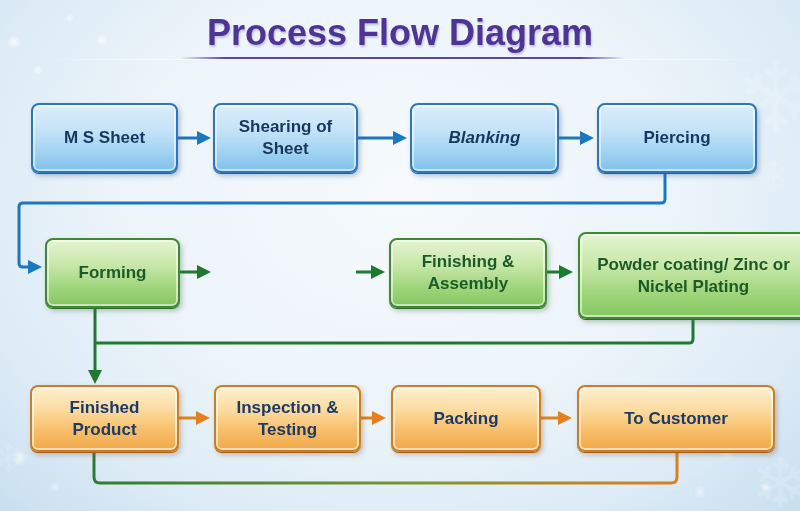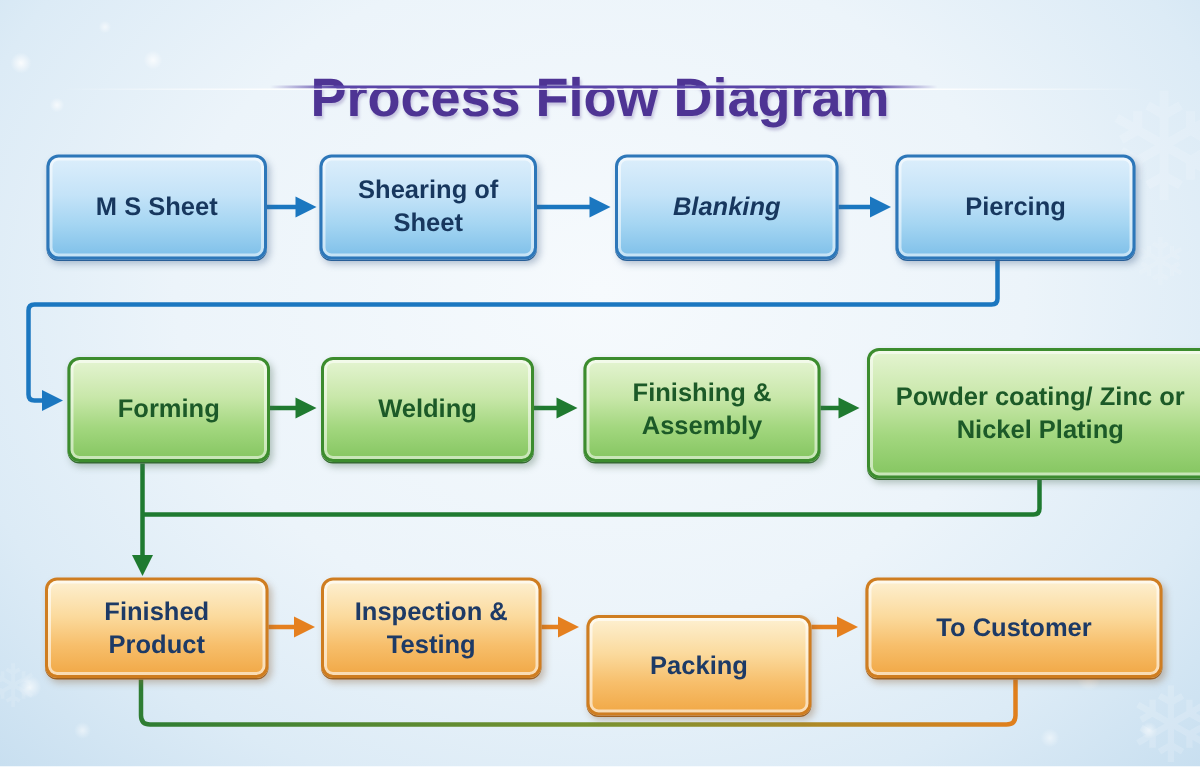--- a/index.html
+++ b/index.html
@@ -16,21 +16,20 @@
       radial-gradient(circle 12px at 726px 452px, rgba(255,255,255,.6), rgba(255,255,255,0) 70%),
       radial-gradient(circle 8px at 766px 487px, rgba(255,255,255,.55), rgba(255,255,255,0) 70%),
       radial-gradient(circle 9px at 700px 492px, rgba(255,255,255,.5), rgba(255,255,255,0) 70%),
       radial-gradient(ellipse at 50% 38%, #f6fafd 0%, #ecf4fa 50%, #dcebf6 78%, #c8dff0 100%);
   }
   .snowflake{position:absolute;color:#ffffff;pointer-events:none;}
   .title{
     position:absolute;left:0;top:12px;width:800px;text-align:center;
     font-size:36px;font-weight:bold;letter-spacing:0px;color:#4e3494;
     text-shadow:1px 2px 2px rgba(90,70,150,0.28);
-    margin-top:32px;
   }
   .title-rule{position:absolute;left:180px;top:57px;width:445px;height:2px;
     background:linear-gradient(90deg, rgba(90,69,168,0) 0%, #5a45a8 10%, #5a45a8 90%, rgba(90,69,168,0) 100%);}
   .title-rule2{position:absolute;left:40px;top:59px;width:725px;height:1px;
     background:linear-gradient(90deg, rgba(255,255,255,0) 0%, rgba(255,255,255,.9) 20%, rgba(255,255,255,.9) 80%, rgba(255,255,255,0) 100%);}
   .box{
     position:absolute;display:flex;align-items:center;justify-content:center;
     text-align:center;font-weight:bold;font-size:17px;line-height:1.28;
     border-radius:8px;box-sizing:border-box;
   }
@@ -126,22 +125,21 @@
 
     <path d="M 94 453 L 94 477 Q 94 483 100 483 L 671 483 Q 677 483 677 477 L 677 453" stroke="url(#gradGO)" stroke-width="3" fill="none"></path>
   </svg>
 
   <div class="box b" style="left:31px;top:103px;width:147px;height:70px;padding:0 10px;">M S Sheet</div>
   <div class="box b" style="left:213px;top:103px;width:145px;height:70px;padding:0 8px;">Shearing of Sheet</div>
   <div class="box b" style="left:410px;top:103px;width:149px;height:70px;padding:0 10px;font-style:italic;">Blanking</div>
   <div class="box b" style="left:597px;top:103px;width:160px;height:70px;padding:0 10px;">Piercing</div>
 
   <div class="box g" style="left:45px;top:238px;width:135px;height:70px;padding:0 10px;">Forming</div>
-  <div class="box g" style="left:214px;top:238px;width:142px;height:70px;padding:0 10px;">Welding</div>
   <div class="box g" style="left:389px;top:238px;width:158px;height:70px;padding:0 12px;">Finishing &amp; Assembly</div>
   <div class="box g" style="left:578px;top:232px;width:231px;height:87px;padding:0 11px;">Powder coating/ Zinc or Nickel Plating</div>
 
   <div class="box o" style="left:30px;top:385px;width:149px;height:67px;padding:16px 14px;">Finished Product</div>
   <div class="box o" style="left:214px;top:385px;width:147px;height:67px;padding:0 10px;">Inspection &amp; Testing</div>
-  <div class="box o" style="left:391px;top:385px;width:150px;height:67px;padding:0 10px;margin-top:25px;">Packing</div>
+  <div class="box o" style="left:391px;top:385px;width:150px;height:67px;padding:0 10px;">Packing</div>
   <div class="box o" style="left:577px;top:385px;width:198px;height:67px;padding:0 10px;">To Customer</div>
 
 </div>
 
 </body></html>

